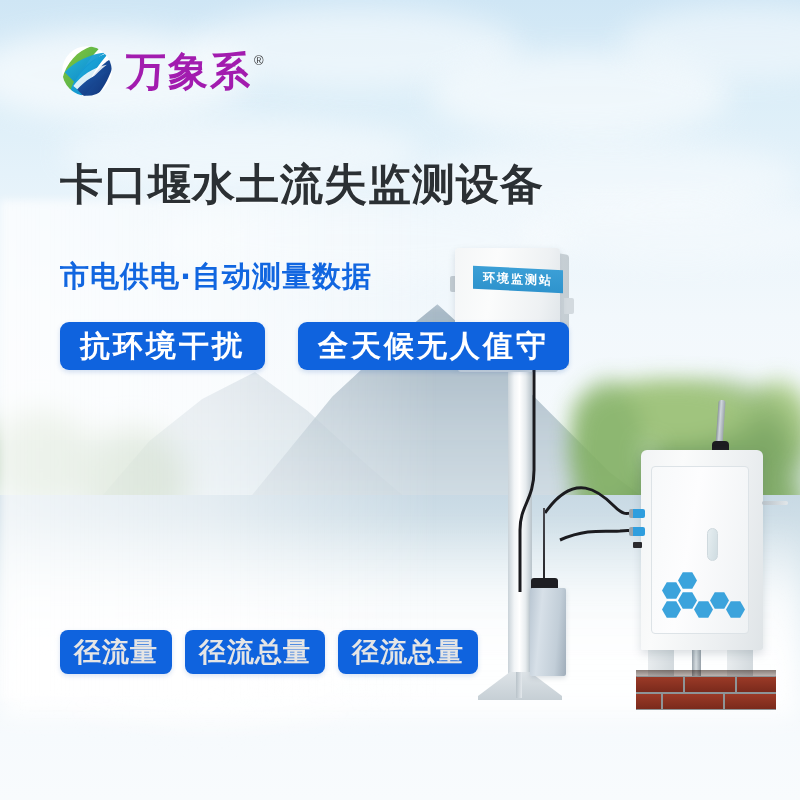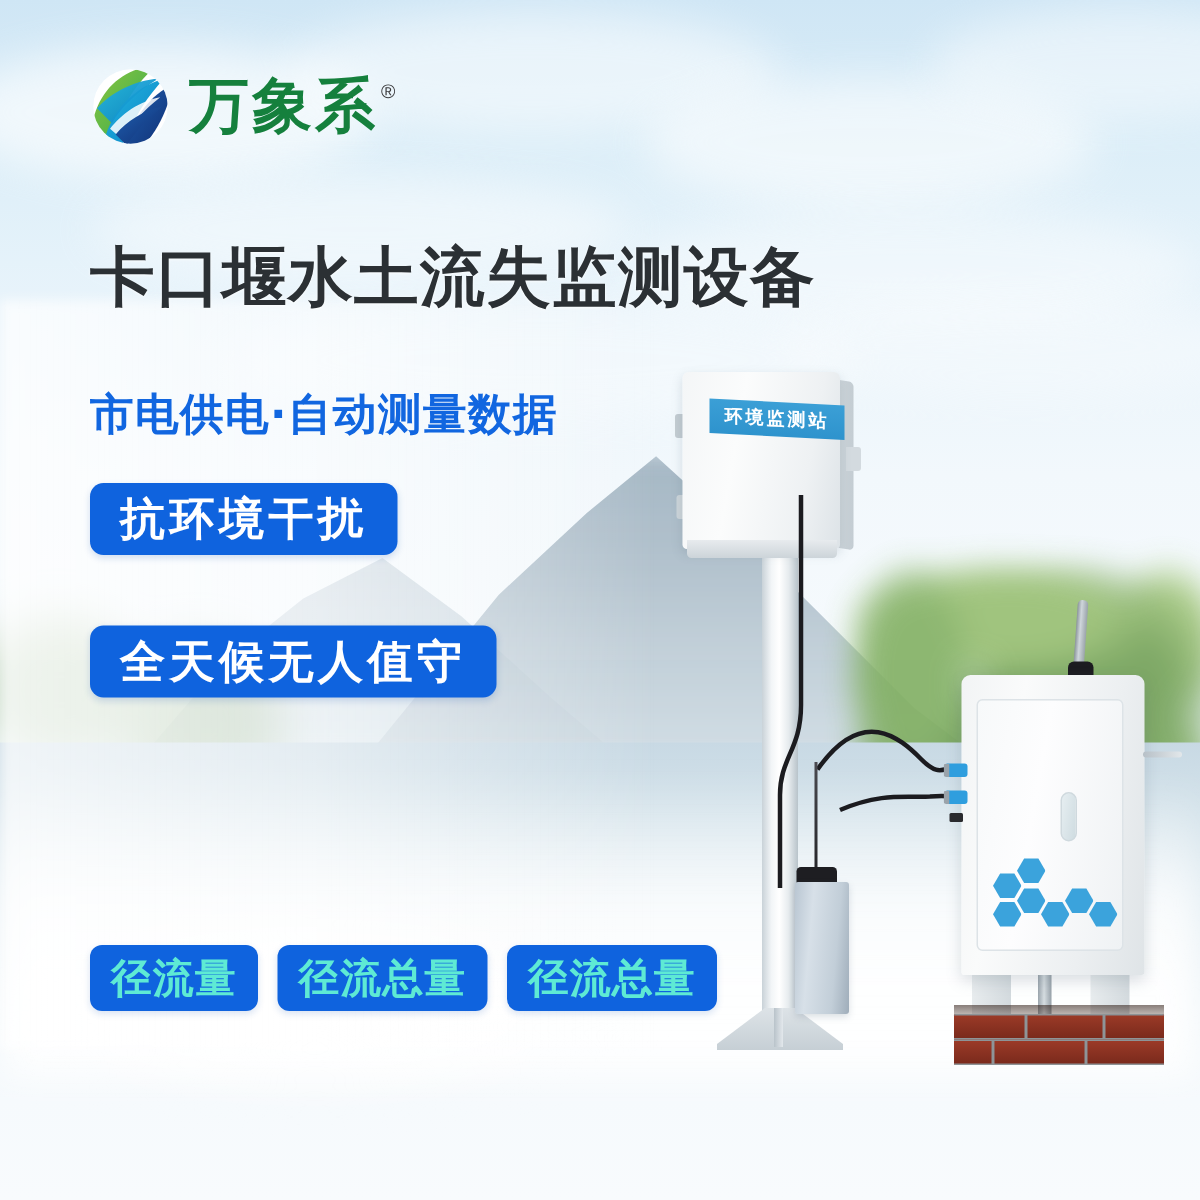--- a/index.html
+++ b/index.html
@@ -73,55 +73,55 @@
     position:absolute;left:0;top:200px;width:440px;height:500px;
     background:linear-gradient(90deg,rgba(255,255,255,.72) 0%,rgba(255,255,255,.5) 48%,rgba(255,255,255,0) 100%);
     filter:blur(4px);
   }
 
   
   .logo{position:absolute;left:56px;top:40px;display:flex;align-items:center;gap:8px;}
   .logo-mark{width:62px;height:62px;flex:0 0 62px;}
   .logo-text{position:relative;display:flex;align-items:flex-start;}
   .logo-word{
-    font-size:40px;font-weight:bold;color:#15803d;letter-spacing:2px;
+    font-size:40px;font-weight:bold;color:#a21caf;letter-spacing:2px;
     font-family:"DejaVu Sans","Liberation Sans",sans-serif;line-height:1;
   }
   .logo-r{font-size:13px;color:#3a3a3c;margin-left:2px;margin-top:2px;}
 
   
   .title{
     position:absolute;left:60px;top:156px;
     font-size:43px;font-weight:bold;letter-spacing:1px;color:#2b3034;
     font-family:"DejaVu Sans","Liberation Sans",sans-serif;
     text-shadow:0 1px 2px rgba(255,255,255,.8);
     white-space:nowrap;
   }
   .subtitle{
     position:absolute;left:60px;top:257px;
     font-size:29px;font-weight:bold;color:#1166e0;letter-spacing:1px;
     font-family:"DejaVu Sans","Liberation Sans",sans-serif;
     white-space:nowrap;
   }
 
-  .pills{position:absolute;left:60px;top:322px;display:flex;flex-direction:column;gap:47px;}
+  .pills{position:absolute;left:60px;top:322px;display:flex;flex-direction:row;gap:33px;}
   .pill{
     display:inline-flex;align-items:center;justify-content:center;
     background:#0f63de;color:#fff;border-radius:9px;
     height:48px;padding:0 20px;box-sizing:border-box;
     font-size:30px;font-weight:bold;letter-spacing:3px;
     font-family:"DejaVu Sans","Liberation Sans",sans-serif;
     align-self:flex-start;
     box-shadow:0 2px 5px rgba(16,80,180,.18);
   }
 
   .tags{position:absolute;left:60px;top:630px;display:flex;gap:13px;}
   .tag{
     display:inline-flex;align-items:center;justify-content:center;
-    background:#0f63de;color:#5eead4;border-radius:8px;
+    background:#0f63de;color:#e5e5e5;border-radius:8px;
     height:44px;padding:0 14px;box-sizing:border-box;
     font-size:27px;font-weight:bold;letter-spacing:1px;
     font-family:"DejaVu Sans","Liberation Sans",sans-serif;
     box-shadow:0 2px 5px rgba(16,80,180,.16);
   }
 
   
   .pole{
     position:absolute;left:508px;top:330px;width:24px;height:355px;
     background:linear-gradient(90deg,#c9d2d8 0%,#f2f5f7 26%,#ffffff 48%,#e6ebee 74%,#b8c3ca 100%);

